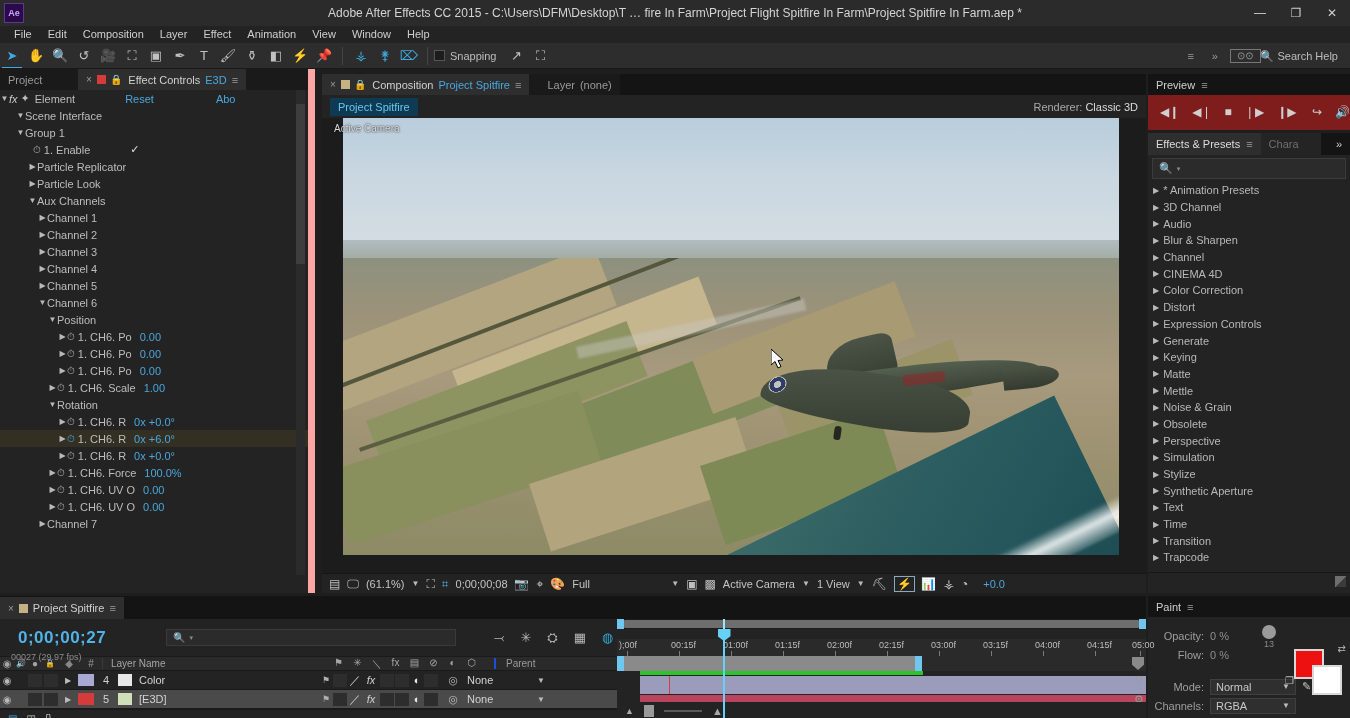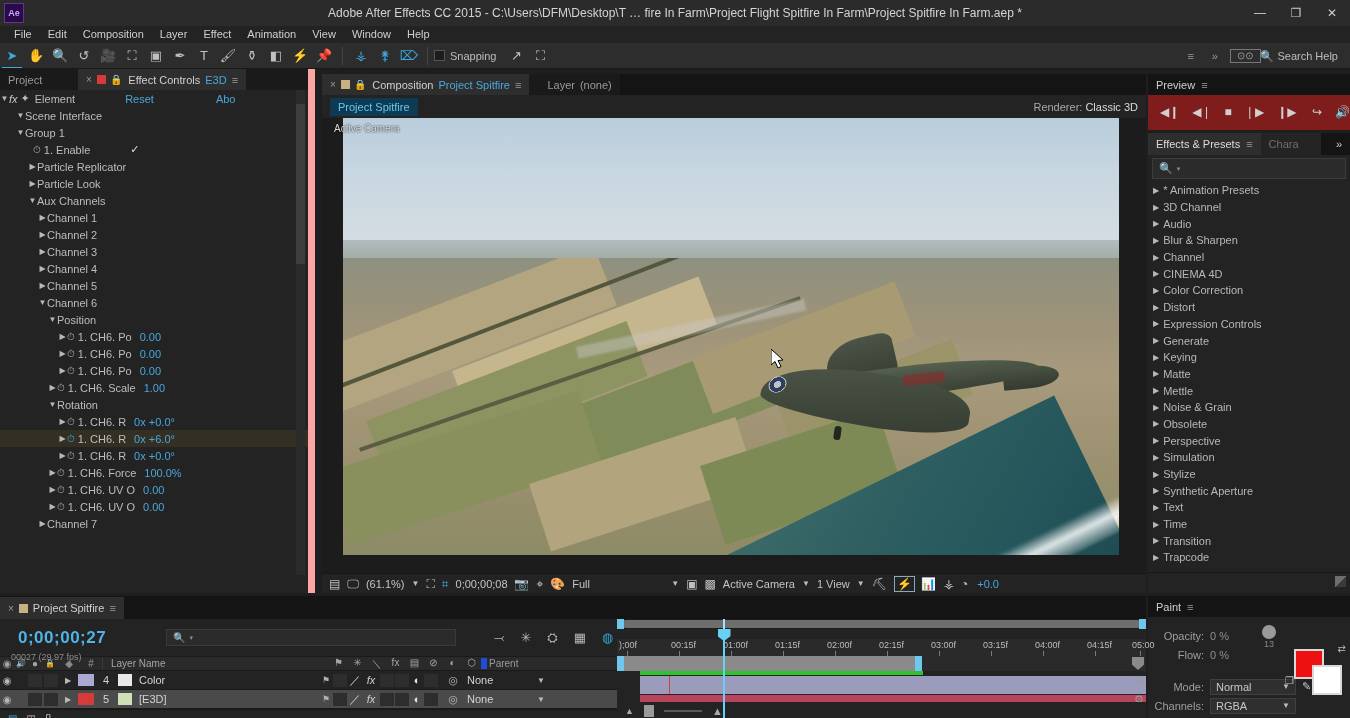--- a/index.html
+++ b/index.html
@@ -561,21 +561,21 @@
       <span class="fbtn">▩</span>
       <span>Active Camera</span>
       <span class="caret">▼</span>
       <span>1 View</span>
       <span class="caret">▼</span>
       <span class="fbtn">⛏</span>
       <span class="fbtn" style="border:1px solid #8ab; padding:0 2px;">⚡</span>
       <span class="fbtn">📊</span>
       <span class="fbtn">⚶</span>
       <span class="fbtn">◔</span>
-      <span class="val" style="margin-left:2px;">+0.0</span>
+      <span class="val" style="margin-left:8px;">+0.0</span>
     </div>
   </div>
 
   <div class="panel" id="preview">
     <div class="prev-bar">
       <span style="color:#d0d0d0;">Preview</span>
       <span class="menu-burger">≡</span>
     </div>
     <div class="prev-ctrls" id="prev-buttons">
         <div>◀❙</div>
@@ -784,21 +784,21 @@
       <span id="tl-switch-cols" style="display:flex;gap:6px;">
           <span style="width: 13px; text-align: center; color: rgb(165, 165, 165);">⚑</span>
           <span style="width: 13px; text-align: center; color: rgb(165, 165, 165);">✳</span>
           <span style="width: 13px; text-align: center; color: rgb(165, 165, 165);">＼</span>
           <span style="width: 13px; text-align: center; color: rgb(165, 165, 165);">fx</span>
           <span style="width: 13px; text-align: center; color: rgb(165, 165, 165);">▤</span>
           <span style="width: 13px; text-align: center; color: rgb(165, 165, 165);">⊘</span>
           <span style="width: 13px; text-align: center; color: rgb(165, 165, 165);">◐</span>
           <span style="width: 13px; text-align: center; color: rgb(165, 165, 165);">⬡</span>
         </span>
-      <span style="margin-left:3px;padding-left:2px;border-left:6px solid #1d4ed8;color:#9a9a9a;">Parent</span>
+      <span style="margin-left:16px;padding-left:10px;border-left:2px solid #1d4ed8;color:#9a9a9a;">Parent</span>
     </div>
 
     <div id="tl-rows">
         <div class="tl-row">
           <span style="width:14px;text-align:center;color:#b8b8b8;font-size:10px;">◉</span>
           <span style="width:14px;"></span>
           <span style="width:14px;height:13px;background:#2d2d2d;margin-right:2px;"></span>
           <span style="width:14px;height:13px;background:#2d2d2d;"></span>
           <span style="width:20px;text-align:center;font-size:8px;color:#bbb;">▶</span>
           <span style="width:16px;height:12px;background:#a9a9d4;"></span>

